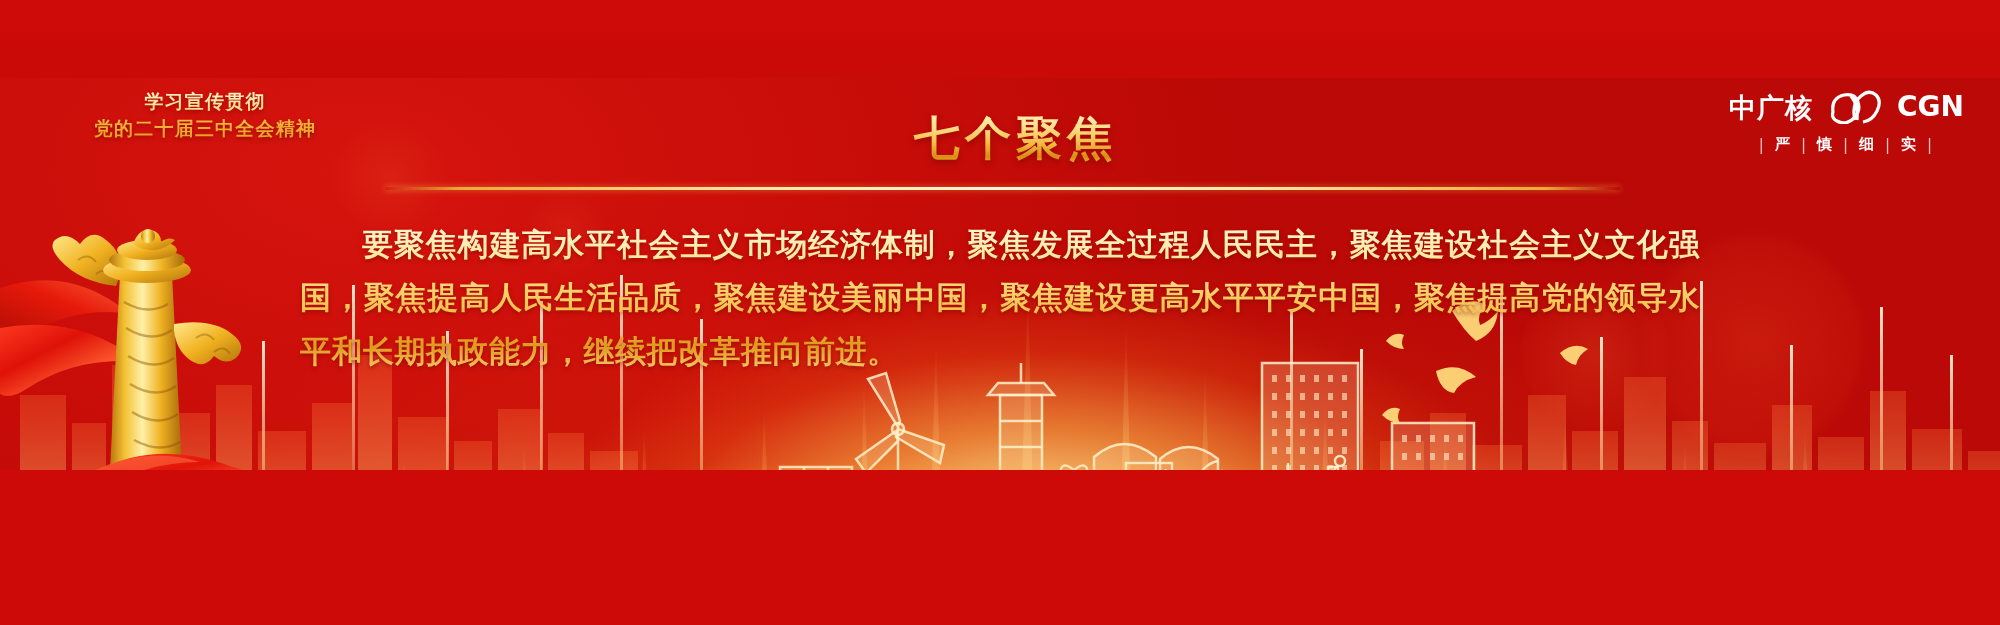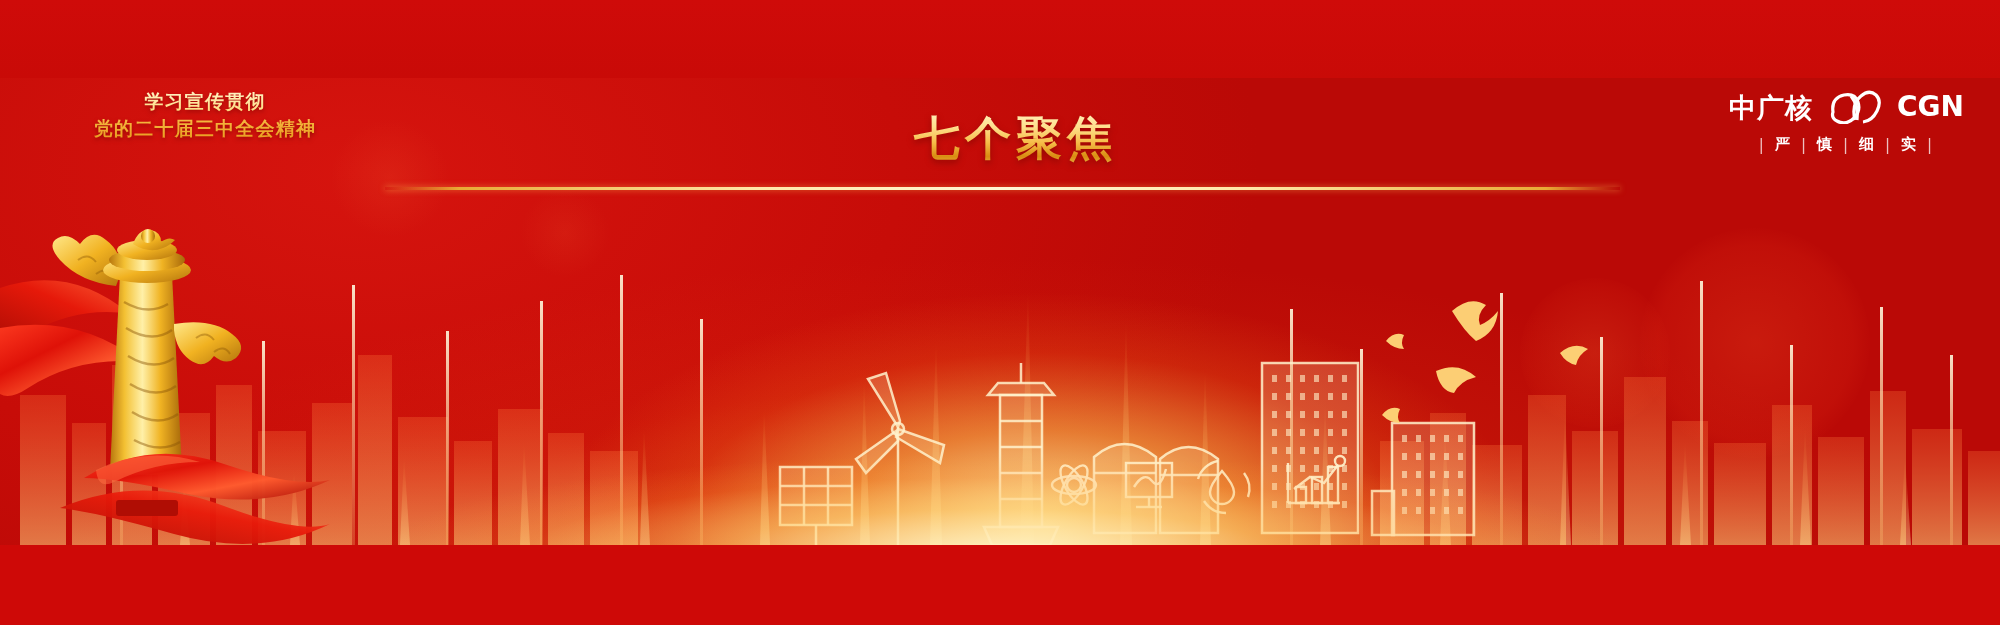--- a/index.html
+++ b/index.html
@@ -1,20 +1,20 @@
 <!DOCTYPE html>
 <html><head>
 <meta charset="utf-8">
 <style>
   html,body{margin:0;padding:0;background:#ce0a08;}
   body{font-family:"DejaVu Sans","Liberation Sans",sans-serif;}
 
   #stage{
     position:relative;
-    width:2000px;height:625px;
+    width:2000px;height:470px;
     overflow:hidden;
     background:#b91c1c;
   }
 
   
   .top-band{
     position:absolute;left:0;top:0;width:2000px;height:78px;
     background:linear-gradient(180deg,#cf0b09 0%,#c90a07 100%);
     z-index:30;
   }
@@ -482,19 +482,22 @@
         <span class="bar">|</span>
         <span>实</span>
         <span class="bar">|</span>
       </div>
     </div>
 
     <div class="title">七个聚焦</div>
 
     <div class="divider"></div>
 
+    <div class="body-text">
+      <p class="gold">要聚焦构建高水平社会主义市场经济体制，聚焦发展全过程人民民主，聚焦建设社会主义文化强国，聚焦提高人民生活品质，聚焦建设美丽中国，聚焦建设更高水平平安中国，聚焦提高党的领导水平和长期执政能力，继续把改革推向前进。</p>
+    </div>
 
   </div>
 
   <div class="top-band"></div>
   <div class="bottom-band"></div>
 
 </div>
 
 </body></html>

